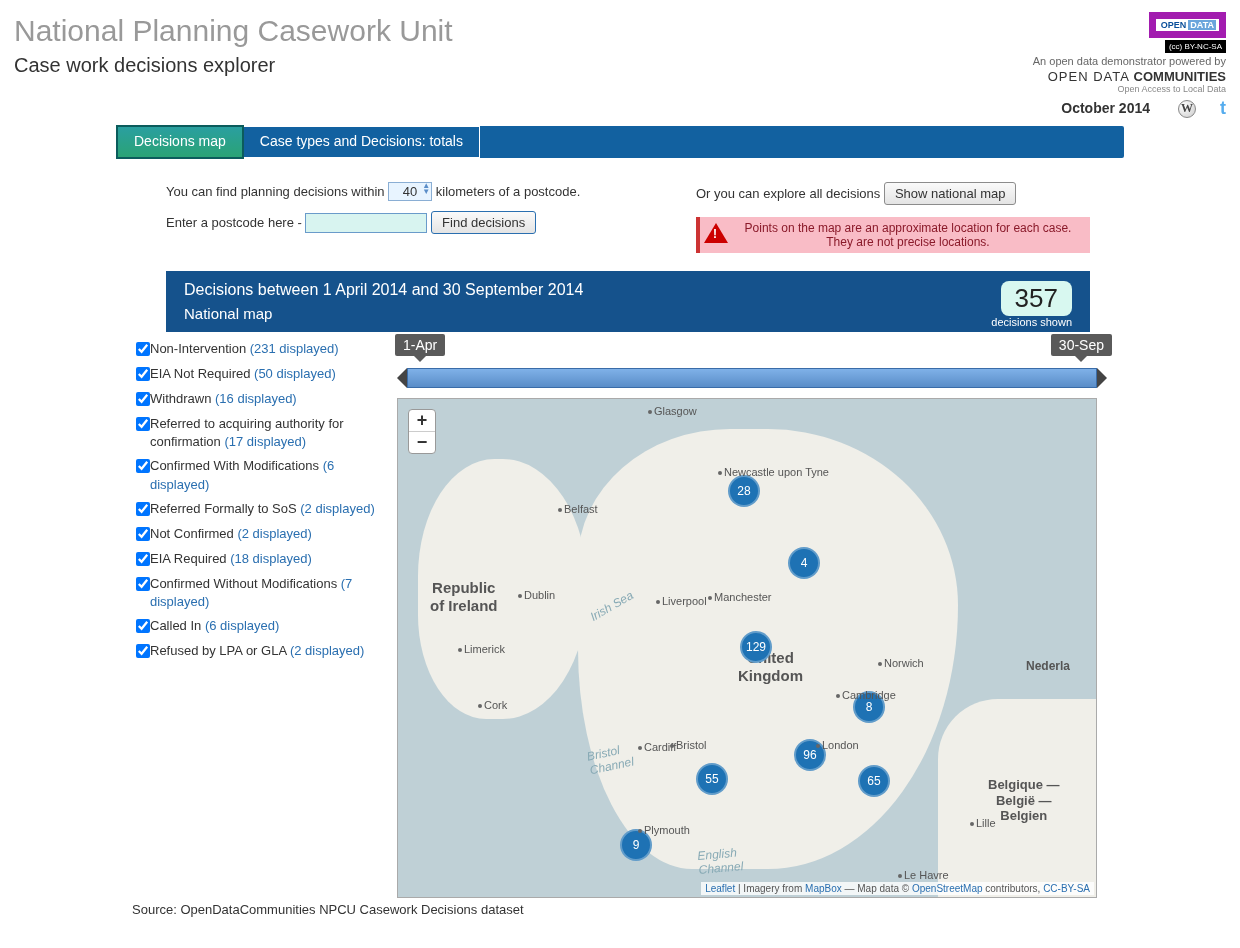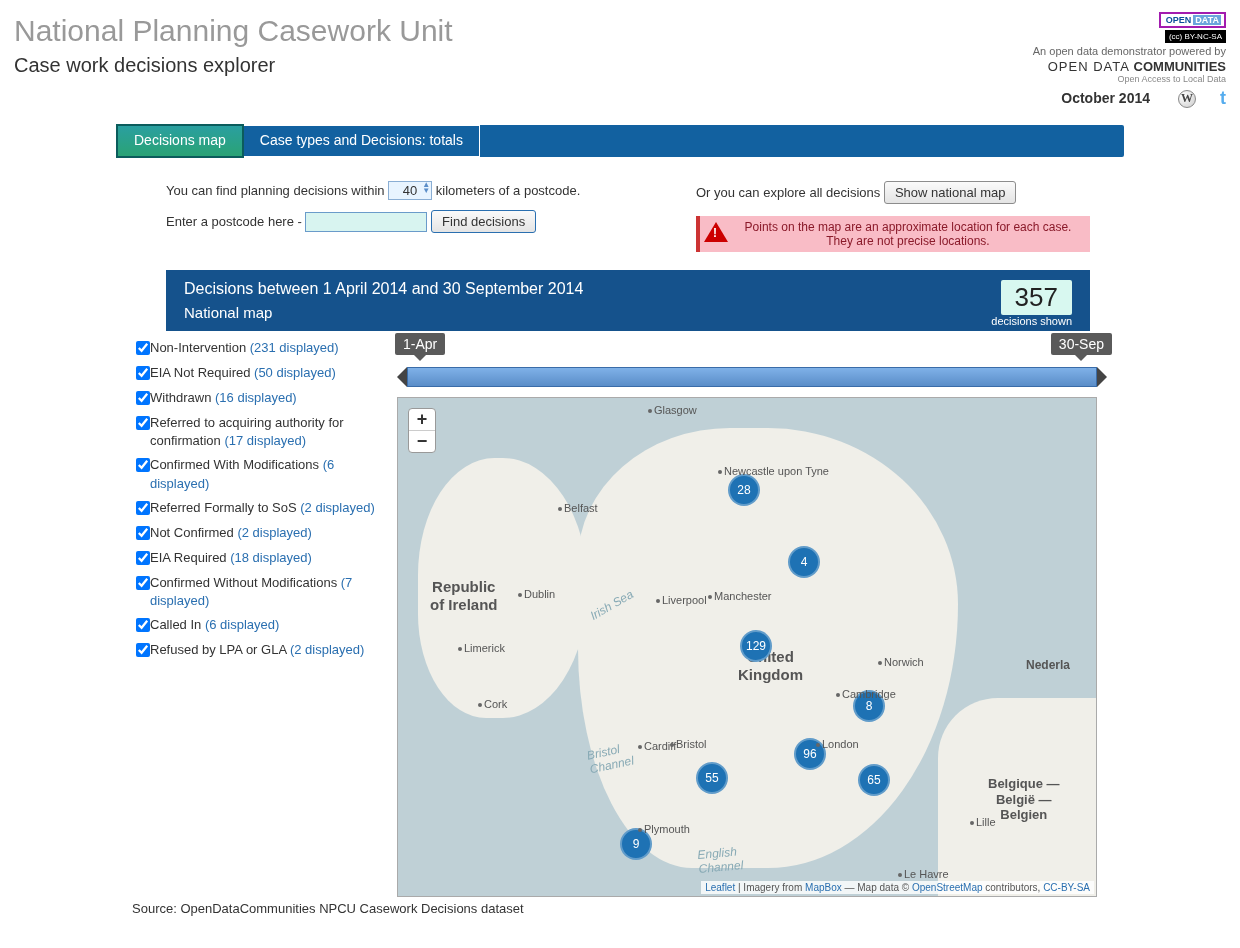--- a/index.html
+++ b/index.html
@@ -8,21 +8,21 @@
     padding: 0;
     font-family: Verdana, Geneva, sans-serif;
     font-size: 13px;
     color: #333;
     background: #fff;
     width: 1240px;
   }
   .header {
     display: flex;
     justify-content: space-between;
-    padding: 8px 14px 16px 14px;
+    padding: 8px 14px 7px 14px;
   }
   .header-left h1 {
     font-size: 30px;
     color: #999;
     font-weight: normal;
     margin: 6px 0 2px 0;
   }
   .header-left h2 {
     font-size: 20px;
     color: #333;
@@ -35,21 +35,21 @@
     color: #666;
     padding-top: 4px;
   }
   .odc-logo { font-size: 13px; color: #333; margin-top: 2px; }
   .odc-logo .thin { font-weight: 300; letter-spacing: 1px; }
   .odc-logo .bold { font-weight: bold; }
   .odc-sub { font-size: 9px; color: #888; }
   .header-date { font-size: 14px; font-weight: bold; color: #333; margin-top: 6px; }
   .badges { display: flex; gap: 4px; justify-content: flex-end; margin-bottom: 2px; }
   .badge {
-    border: 2px solid #a21caf;
+    border: 7px solid #a21caf;
     font-size: 9px;
     padding: 1px 3px;
     background: #fff;
   }
   .badge-od { display: flex; }
   .badge-od .open { background: #fff; color: #0a4f9a; padding: 0 2px; font-weight: bold; }
   .badge-od .data { background: #6aa5dc; color: #fff; padding: 0 2px; font-weight: bold; }
   .badge-cc {
     background: #000; color: #fff; font-size: 8px; padding: 1px 3px; border: 1px solid #000;
   }
@@ -144,21 +144,21 @@
     align-items: flex-start;
     position: relative;
   }
   .map-header .title1 { font-size: 16px; margin-bottom: 6px; }
   .map-header .title2 { font-size: 15px; }
   .count-box {
     background: #d8f8f0;
     color: #222;
     font-size: 26px;
     padding: 2px 14px;
-    border-radius: 2px;
+    border-radius: 8px;
     font-weight: normal;
   }
   .count-label {
     color: #fff; font-size: 11px; text-align: right; position: absolute; right: 18px; bottom: 4px;
   }
 
   .body-row {
     display: grid;
     grid-template-columns: 265px 700px;
     margin: 0 0 0 132px;

